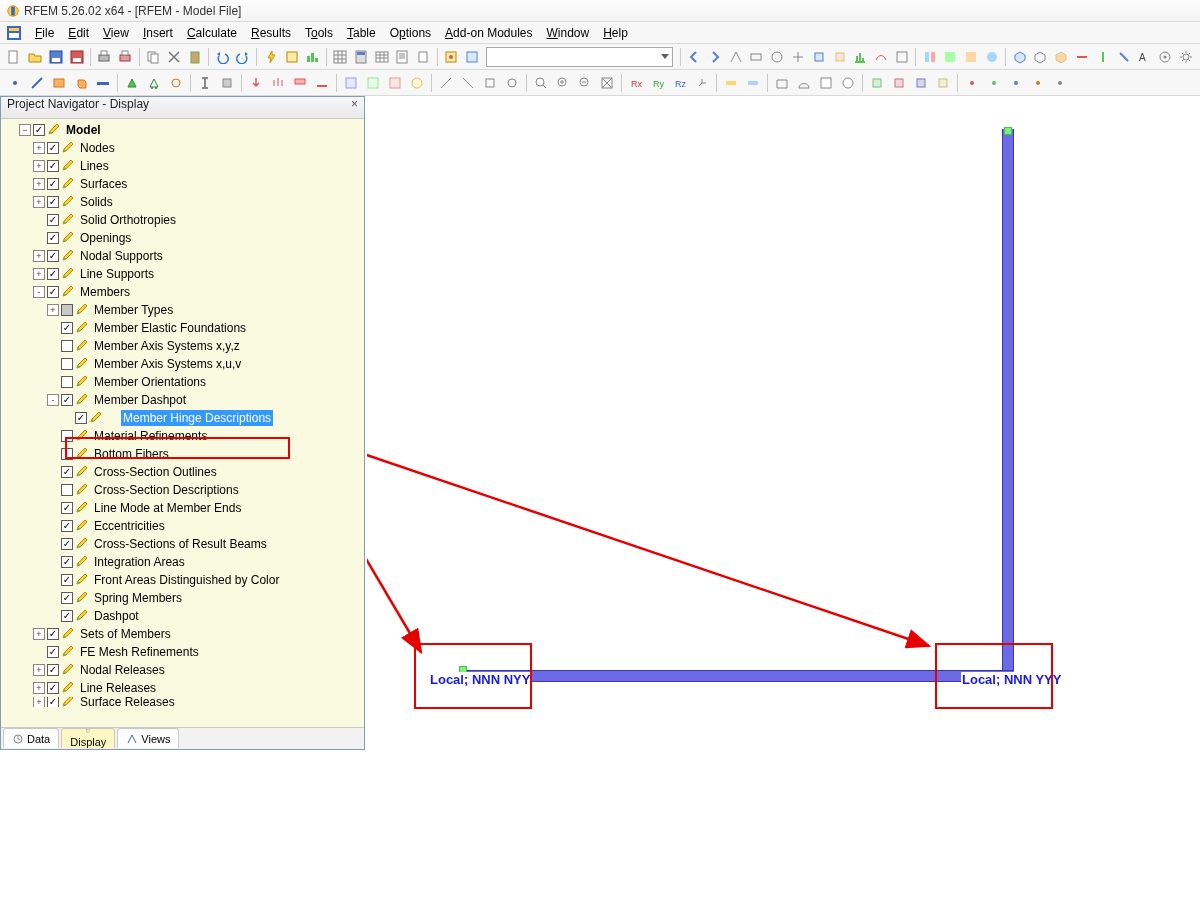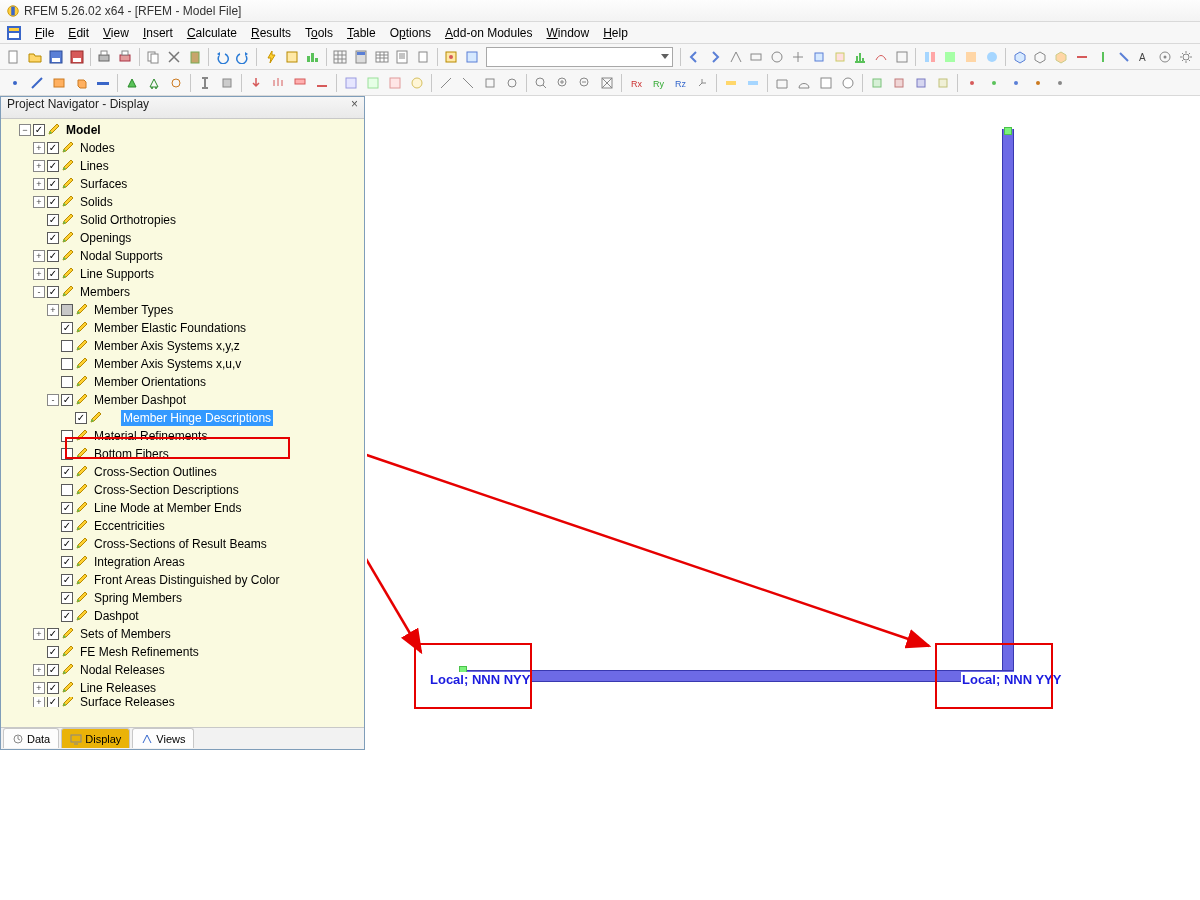--- a/index.html
+++ b/index.html
@@ -29,21 +29,21 @@
   
   .main { position: absolute; top: 96px; left: 0; right: 0; bottom: 0; background: #fff; }
 
   
   .nav { position: absolute; top: 0; left: 0; width: 365px; height: 654px; background: #fafae0; border: 1px solid #7f9db9; display: flex; flex-direction: column; }
   .nav-title { height: 22px; background: linear-gradient(#f6f6f6,#e9e9e9); border-bottom: 1px solid #c8c8c8; display: flex; justify-content: space-between; padding: 0 6px; font-size: 12px; color: #222; }
   .nav-title .x { font-family: Arial; font-size: 12px; color: #555; cursor: default; }
   .nav-tree { flex: 1; overflow-y: auto; overflow-x: hidden; padding: 2px 2px 2px 4px; position: relative; }
   .nav-tabs { height: 22px; background: #f2f2f2; border-top: 1px solid #c8c8c8; display: flex; align-items: flex-start; }
   .nav-tab { height: 20px; padding: 0 8px; display: inline-flex; align-items: center; gap: 3px; border: 1px solid #c8c8c8; border-bottom: none; background: #fdfdfd; margin-left: 2px; font-size: 11px; border-radius: 3px 3px 0 0; }
-  .nav-tab.active { background: #eab308; }
+  .nav-tab.active { background: #fef9c3; flex-direction: column; }
   .nav-tab svg { width: 12px; height: 12px; }
 
   
   .tr { display: flex; align-items: center; height: 18px; white-space: nowrap; }
   .tw { width: 12px; height: 12px; border: 1px solid #888; display: inline-flex; align-items: center; justify-content: center; font-size: 9px; line-height: 9px; color: #444; background: #fff; margin-right: 2px; cursor: default; }
   .tw.blank { border: none; background: transparent; }
   .cb { width: 12px; height: 12px; border: 1px solid #5a5a5a; background: #fff; display: inline-flex; align-items: center; justify-content: center; margin-right: 2px; }
   .cb.chk::after { content: "✓"; font-size: 10px; line-height: 10px; color: #000; }
   .cb.gray { background: #c8c8c8; }
   .pic { width: 14px; height: 14px; margin-right: 3px; }

